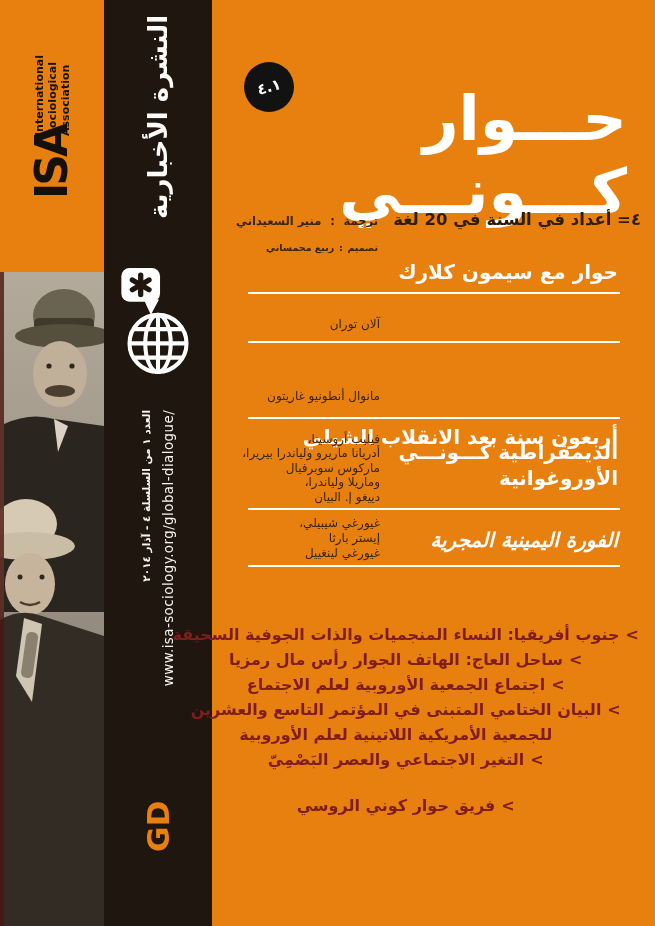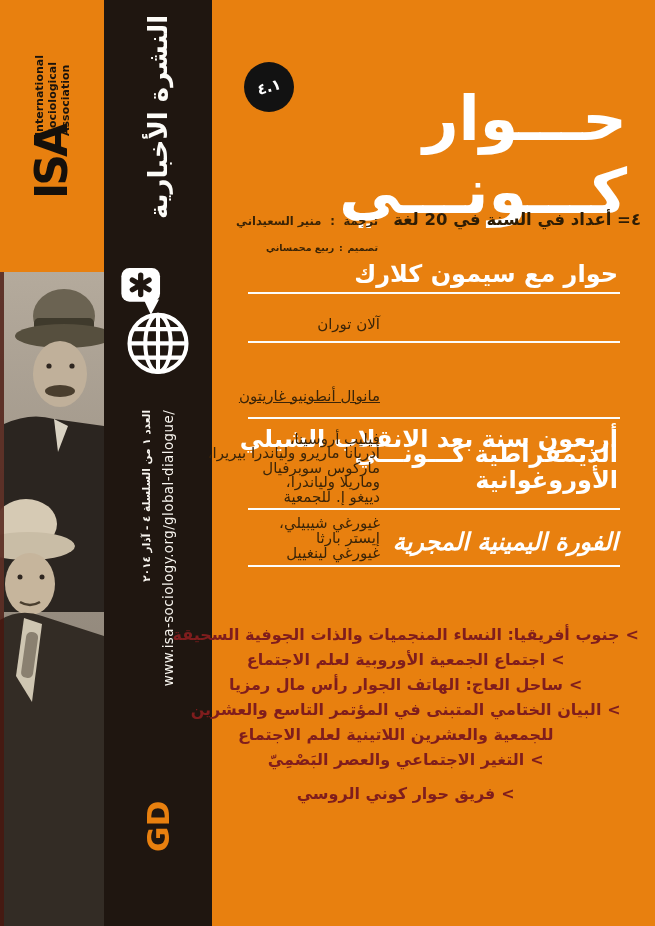--- a/index.html
+++ b/index.html
@@ -39,36 +39,36 @@
   .mag-title{position:absolute;top:38px;right:28px;text-align:right;direction:rtl;
     color:#fff;font-weight:bold;font-size:62px;line-height:73px;margin-top:44px;}
   .tagline{position:absolute;top:210px;right:14px;direction:rtl;text-align:right;
     font-size:16.5px;font-weight:bold;color:#2e1d05;white-space:nowrap;}
   .credits{position:absolute;left:236px;top:214px;width:142px;direction:rtl;color:#3a2306;
     display:flex;flex-direction:column;align-items:flex-start;}
   .credit-row{display:flex;justify-content:space-between;width:142px;font-size:11.5px;font-weight:bold;}
   .credit-row.small{width:112px;font-size:9.5px;margin-top:14px;}
   
   .sec{position:absolute;left:248px;width:372px;border-bottom:2px solid #fdfdfa;}
-  .sec .t{position:absolute;right:2px;font-size:24px;font-weight:bold;color:#fff;
+  .sec .t{position:absolute;right:2px;font-size:20px;font-weight:bold;color:#fff;
     direction:rtl;text-align:right;white-space:nowrap;}
-  .sec .authors{position:absolute;right:240px;direction:rtl;text-align:right;font-size:15px;
+  .sec .authors{position:absolute;right:240px;direction:rtl;text-align:right;font-size:12px;
     color:#3b2408;line-height:14.4px;white-space:nowrap;}
   .sec1{top:258px;height:34px;} .sec1 .t{top:2px;}
   .sec2{top:308px;height:33px;} .sec2 .t{top:4px;}  .sec2 .authors{top:9px;}
-  .sec3{top:378px;height:39px;} .sec3 .t{top:6px;margin-top:41px;}  .sec3 .authors{top:11px;text-decoration:underline;}
+  .sec3{top:378px;height:39px;} .sec3 .t{top:6px;margin-top:41px;}  .sec3 .authors{top:11px;}
   .sec4{top:424px;height:84px;} .sec4 .t1{top:16px;} .sec4 .t2{top:42px;} .sec4 .authors{top:8px;text-align:right;}
   .sec5{top:514px;height:51px;} .sec5 .t{top:14px;font-style:italic;} .sec5 .authors{top:2px;line-height:15px;}
   
   .bullets{position:absolute;top:628px;right:16px;direction:rtl;text-align:center;
     color:#7f1d1d;font-size:16px;font-weight:bold;}
   .bi{line-height:14px;margin-bottom:11px;white-space:nowrap;}
   .bi .chev{display:inline-block;direction:ltr;unicode-bidi:bidi-override;margin-left:6px;}
   .bi.cont{padding-right:20px;}
-  .bi.last{margin-top:20px;}
+  .bi.last{margin-top:32px;}
 </style>
 </head>
 <body>
 
 <div class="page">
 
   <div class="isa-text-box">
     <div class="isa-text">
       <div>International</div>
       <div>Sociological</div>
@@ -186,48 +186,48 @@
   </div>
 
   <div class="sec sec4">
     <div class="t t1">الديمقراطية كـــونـــي</div>
     <div class="t t2">الأوروغوانية</div>
     <div class="authors">
       <div>فيليب أروسينا،</div>
       <div>أدريانا ماريرو ولياندرا بيريرا،</div>
       <div>ماركوس سوبرفيال</div>
       <div>وماريلا ولياندرا،</div>
-      <div>دييغو إ. للجمعية</div>
+      <div>دييغو إ. البيان</div>
     </div>
   </div>
 
   <div class="sec sec5">
     <div class="t">الفورة اليمينية المجرية</div>
     <div class="authors">
       <div>غيورغي شيبيلي،</div>
       <div>إيستر بارثا</div>
       <div>غيورغي لينغييل</div>
     </div>
   </div>
 
   <div class="bullets">
     <div class="bi">
       <span class="chev">&lt;</span><span>جنوب أفريقيا: النساء المنجميات والذات الجوفية السحيقة</span>
     </div>
     <div class="bi">
+      <span class="chev">&lt;</span><span>ساحل العاج: الهاتف الجوار رأس مال رمزيا</span>
+    </div>
+    <div class="bi">
       <span class="chev">&lt;</span><span>اجتماع الجمعية الأوروبية لعلم الاجتماع</span>
     </div>
     <div class="bi">
-      <span class="chev">&lt;</span><span>ساحل العاج: الهاتف الجوار رأس مال رمزيا</span>
-    </div>
-    <div class="bi">
       <span class="chev">&lt;</span><span>البيان الختامي المتبنى في المؤتمر التاسع والعشرين</span>
     </div>
     <div class="bi cont">
-      <span>للجمعية والعشرين اللاتينية لعلم الاجتماع</span>
+      <span>للجمعية الأمريكية اللاتينية لعلم الأوروبية</span>
     </div>
     <div class="bi">
       <span class="chev">&lt;</span><span>التغير الاجتماعي والعصر البَصْمِيّ</span>
     </div>
     <div class="bi last">
       <span class="chev">&lt;</span><span>فريق حوار كوني الروسي</span>
     </div>
   </div>
 
 </div>

